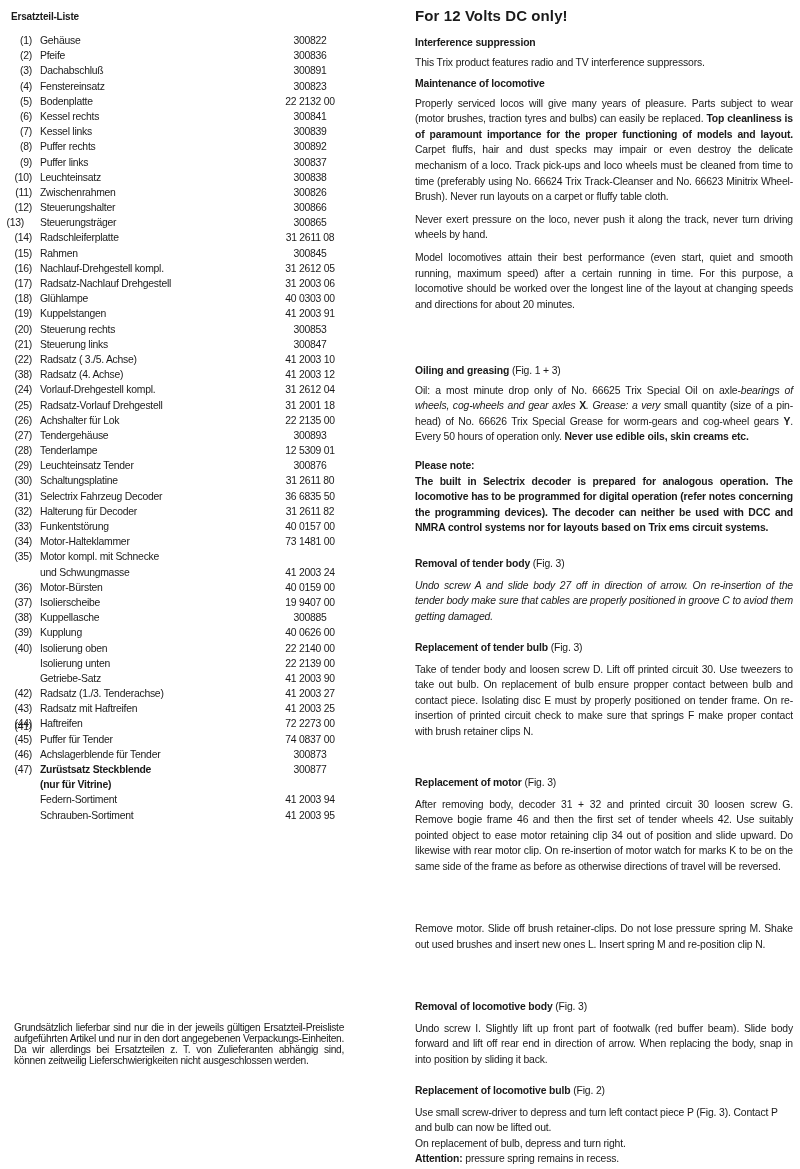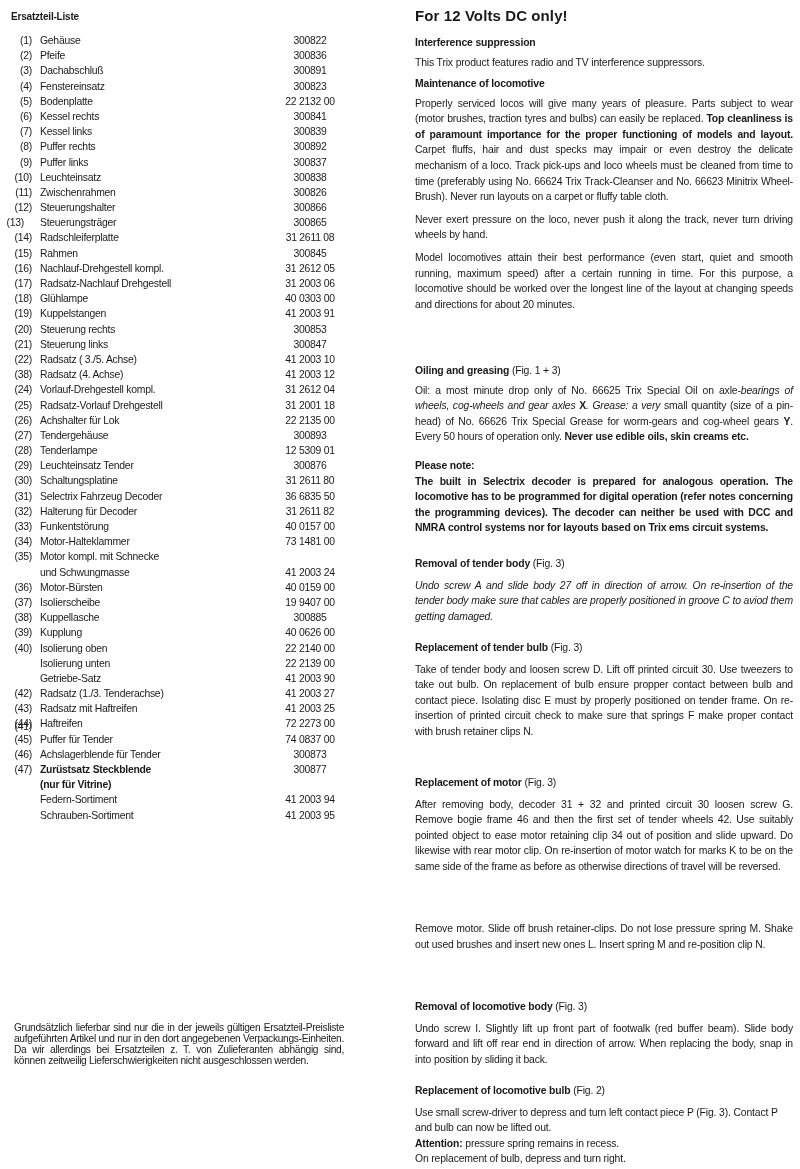--- a/index.html
+++ b/index.html
@@ -350,17 +350,17 @@
 
   <div class="r-block" style="top:999px;">
     <div class="r-head"><span>Removal of locomotive body</span><span class="fig"> (Fig. 3)</span></div>
     <div style="margin-top:6px;">Undo screw I. Slightly lift up front part of footwalk (red buffer beam). Slide body forward and lift off rear end in direction of arrow. When replacing the body, snap in into position by sliding it back.</div>
   </div>
 
   <div class="r-block" style="top:1083px;">
     <div class="r-head"><span>Replacement of locomotive bulb</span><span class="fig"> (Fig. 2)</span></div>
     <div style="margin-top:6px; text-align:left;">
       <div>Use small screw-driver to depress and turn left contact piece P (Fig. 3). Contact P and bulb can now be lifted out.</div>
+      <div>On replacement of bulb, depress and turn right.</div>
       <div><span class="b">Attention:</span><span> pressure spring remains in recess.</span></div>
-      <div>On replacement of bulb, depress and turn right.</div>
     </div>
   </div>
 </div>
 
 </body></html>

